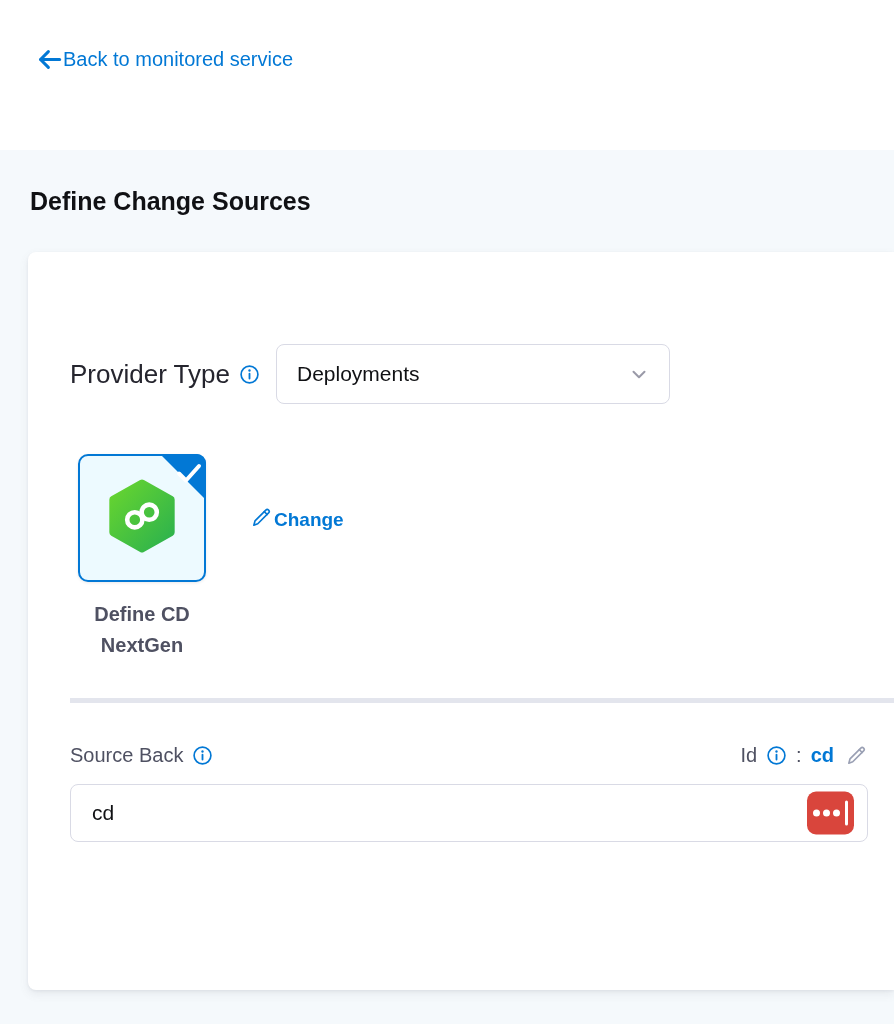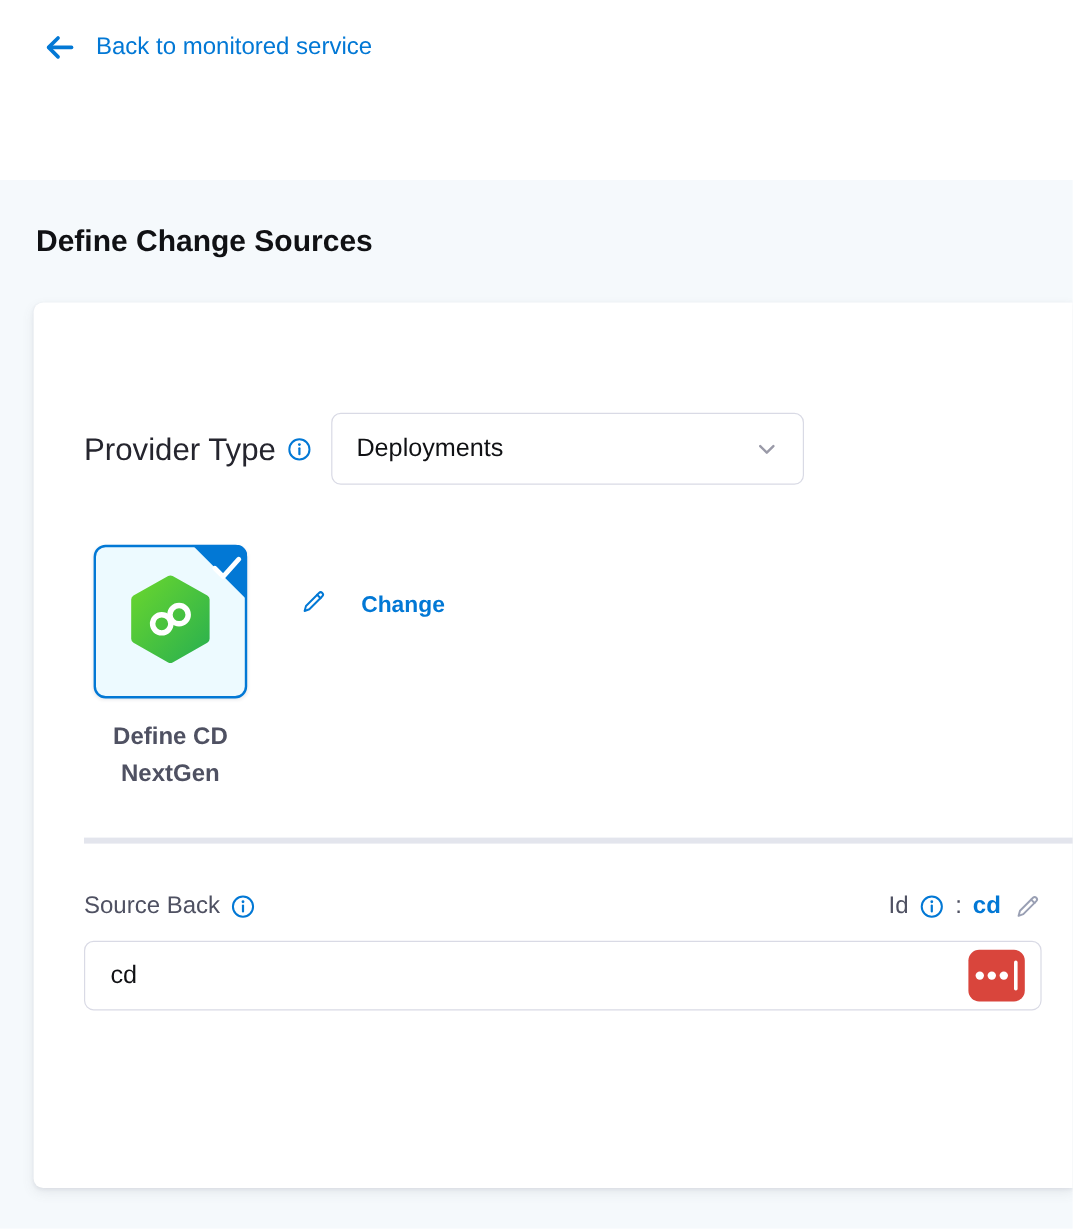--- a/index.html
+++ b/index.html
@@ -8,23 +8,23 @@
     width: 894px; height: 1024px; overflow: hidden;
     background: #ffffff;
     font-family: "Liberation Sans", sans-serif;
     color: #1b1b28;
     -webkit-font-smoothing: antialiased;
   }
 
   
   .top-header { height: 150px; background: #fff; padding: 26px 0 0 36px; }
   .back-row {
-    display: inline-flex; align-items: center; gap: 17px;
+    display: inline-flex; align-items: center; 
     color: var(--link-blue, #0278d5);
-    font-size: 20px; font-weight: 500; cursor: pointer;
+    font-size: 20px; font-weight: 500; cursor: pointer; margin-top: 20px;
   }
   .back-row svg { display: block; }
   .page-title {
     margin: 18px 0 0 0;
     font-size: 30px; font-weight: 700; color: #16161d;
     letter-spacing: -0.2px;
   }
 
   
   .main { height: 874px; background: var(--page-bg, #f5f9fc); padding-top: 37px; }
@@ -82,22 +82,22 @@
     border-top-right-radius: 9px; overflow: hidden;
     pointer-events: none;
   }
   .tile-caption {
     margin-top: 17px;
     font-size: 20px; line-height: 31px; font-weight: 600;
     color: var(--text-slate, #4f5162);
     text-align: center; white-space: nowrap;
   }
   .change-link {
-    display: inline-flex; align-items: center; gap: 28px;
-    margin: 36px 0 0 36px;
+    display: inline-flex; align-items: center; gap: 1px;
+    margin: 52px 0 0 36px;
     color: var(--link-blue, #0278d5);
     font-size: 19px; font-weight: 600; cursor: pointer;
   }
 
   
   .divider { height: 5px; background: #e3e5ed; margin: 37px -26px 0 0; }
 
   
   .name-row { margin-top: 41px; display: flex; align-items: center; justify-content: space-between; }
   .source-name-label { font-size: 20px; color: var(--text-slate, #4f5162); font-weight: 500; }

